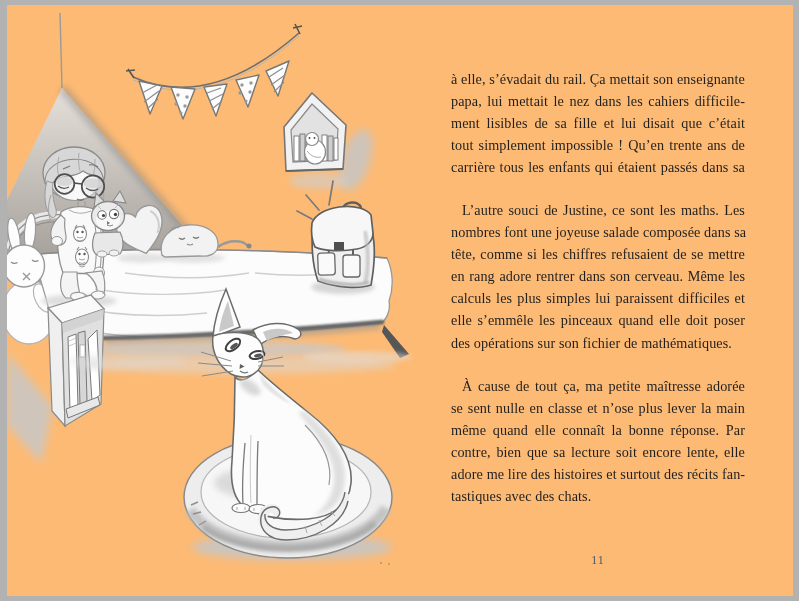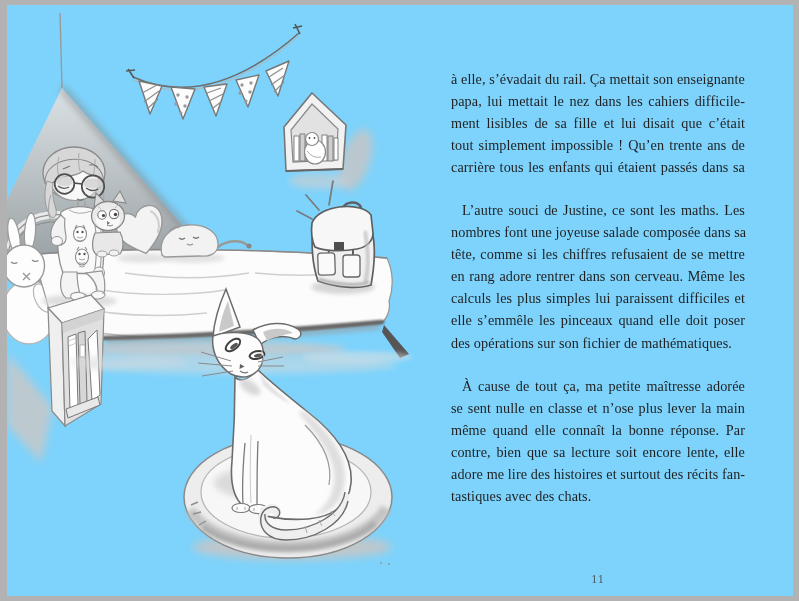--- a/index.html
+++ b/index.html
@@ -3,34 +3,34 @@
 <meta charset="utf-8">
 <style>
   html,body{margin:0;padding:0;}
   body{
     width:799px;height:601px;position:relative;overflow:hidden;
     background:#b2b2b2;
     font-family:"Liberation Serif", serif;
   }
   .paper{
     position:absolute;left:7px;top:5px;right:6px;bottom:5px;
-    background:#7dd3fc;
+    background:#fdba74;
   }
   .left-page{position:absolute;left:0;top:0;width:436px;height:591px;}
   .left-page svg{display:block;}
   .text-col{
     position:absolute;left:444px;top:63px;width:294px;
     color:#1f1f1f;font-size:14.2px;line-height:22.05px;
     letter-spacing:0.1px;
   }
   .line{white-space:nowrap;text-align:justify;text-align-last:justify;text-justify:inter-word;}
   .line.last{text-align-last:left;}
   .line.indent{text-indent:11px;margin-top:21px;}
   .pagenum{
-    position:absolute;left:444px;top:567px;width:294px;
+    position:absolute;left:444px;top:548px;width:294px;
     text-align:center;font-size:12px;color:#50565e;letter-spacing:1px;
   }
 </style>
 </head>
 <body>
 
 <div class="paper">
 
   <div class="left-page">
   <svg width="436" height="591" viewBox="0 0 436 591">

